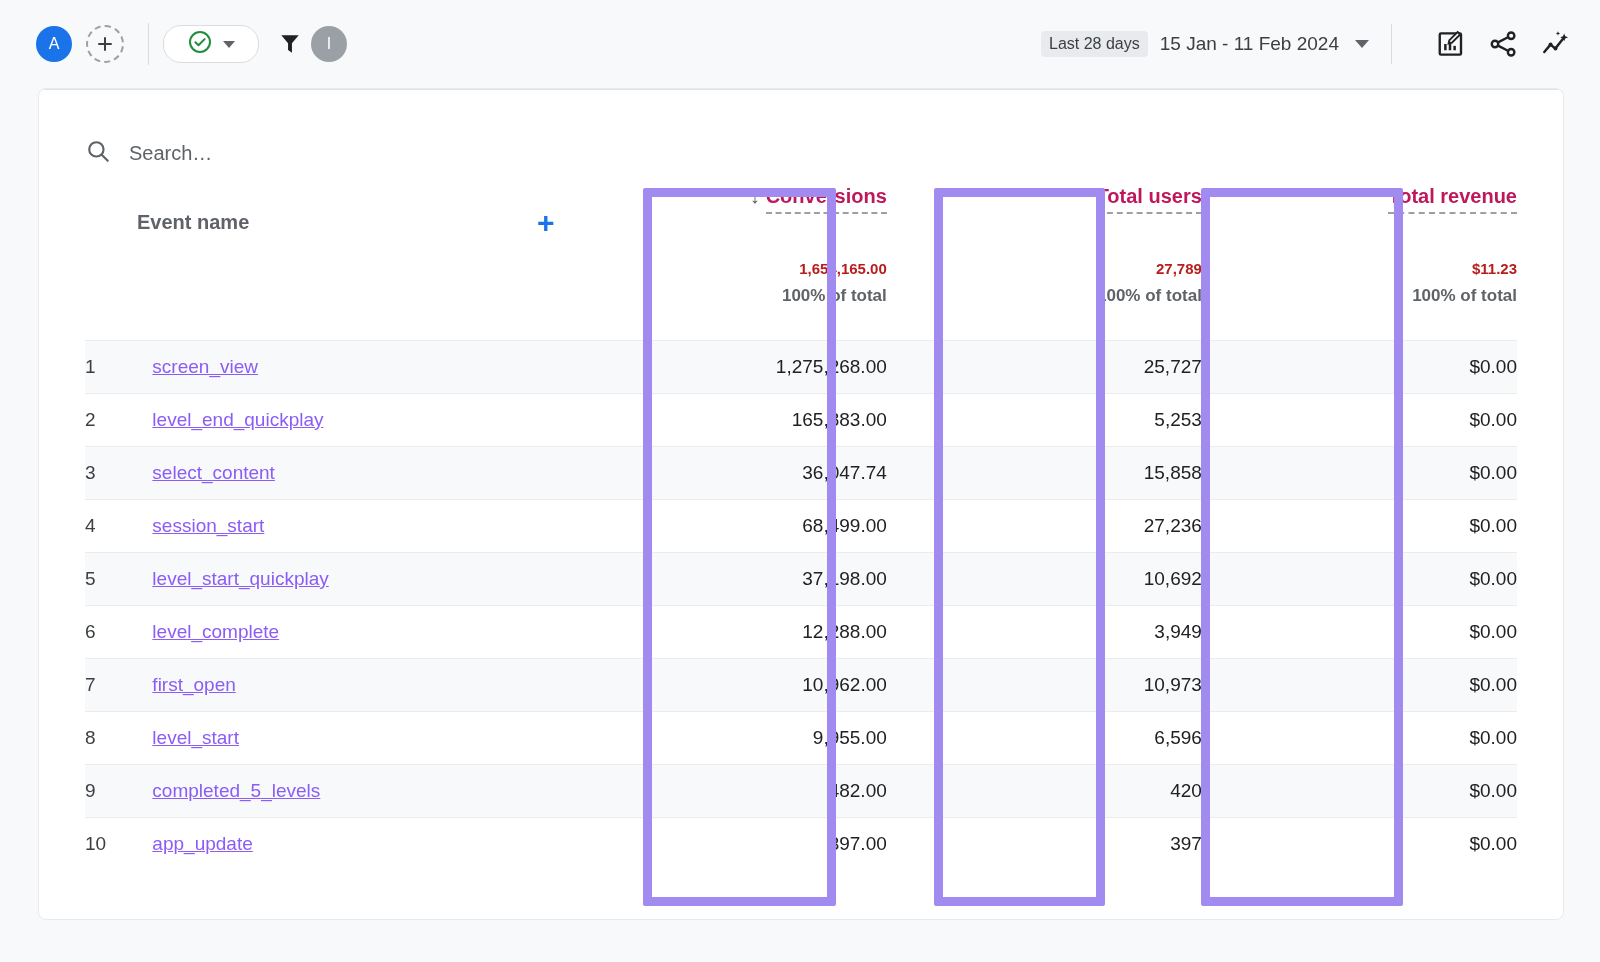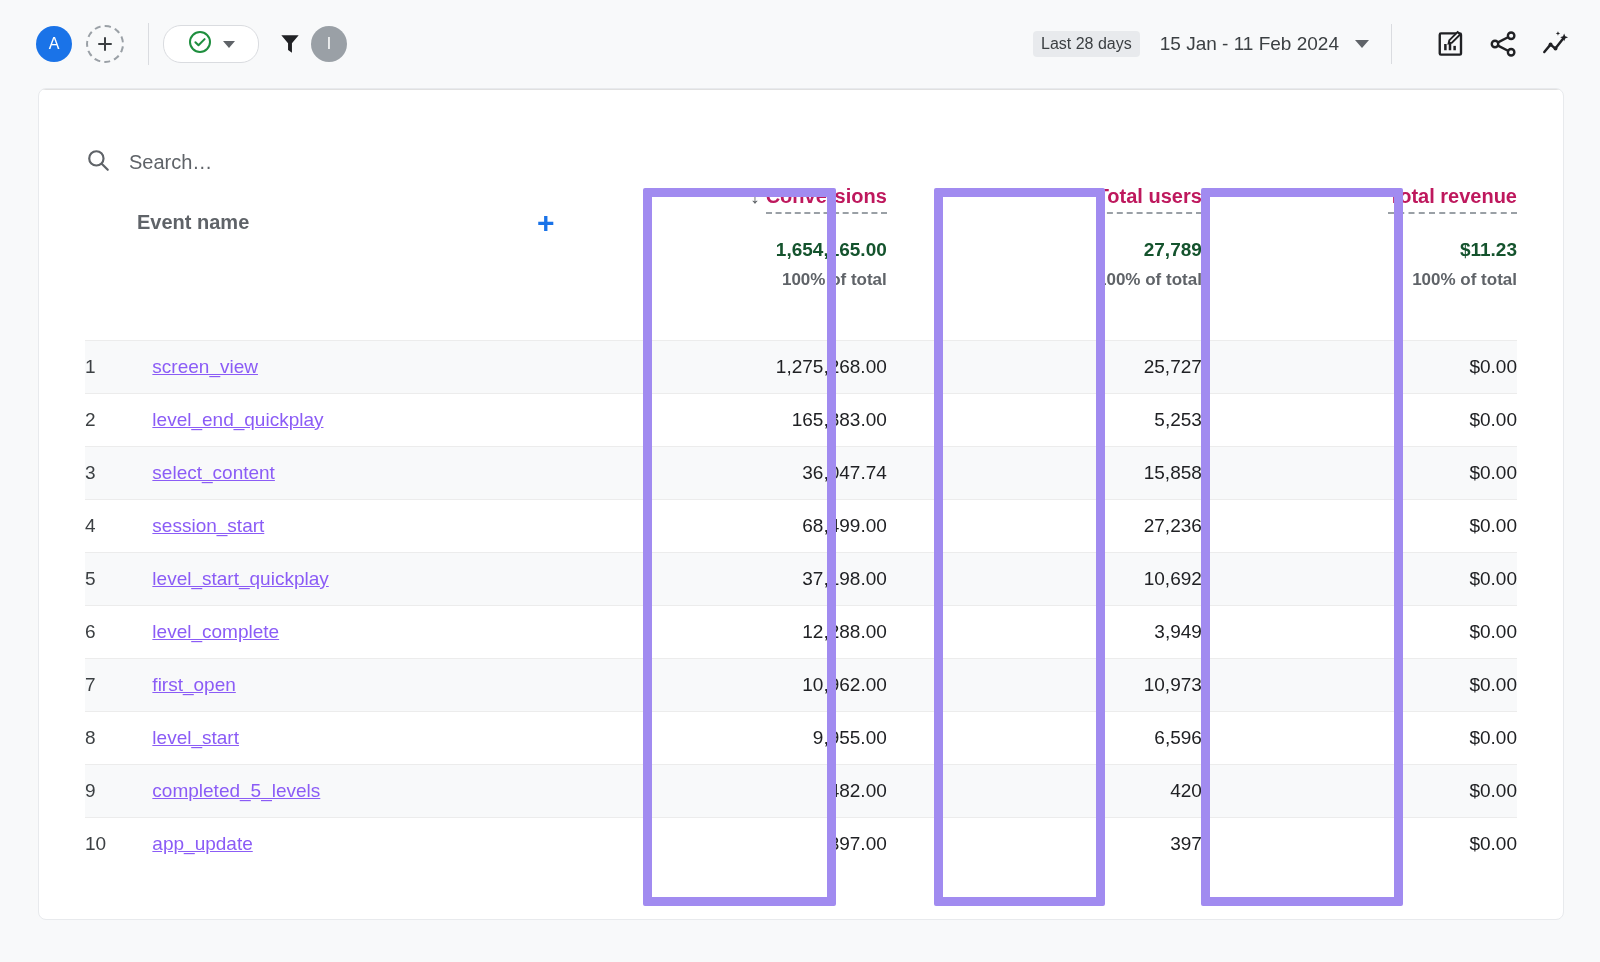--- a/index.html
+++ b/index.html
@@ -61,21 +61,21 @@
   }
   .right{
     margin-left:auto;display:flex;align-items:center;padding-right:28px;
   }
   .chip{
     background:#e8eaed;color:#3c4043;
     font-size:16px;padding:4px 8px;border-radius:4px;
     white-space:nowrap;
   }
   .daterange{
-    font-size:19px;color:#3c4043;margin-left:20px;white-space:nowrap;
+    font-size:19px;color:#3c4043;margin-left:12px;white-space:nowrap;
   }
   .dcaret{
     width:0;height:0;margin-left:16px;
     border-left:7px solid transparent;border-right:7px solid transparent;
     border-top:8px solid #5f6368;
   }
   .rdiv{width:1px;height:40px;background:#dadce0;margin:0 22px;}
   .icobtn{margin-left:22px;display:flex;align-items:center;cursor:pointer;}
 
   
@@ -83,21 +83,21 @@
     position:absolute;left:38px;top:88px;width:1524px;height:830px;
     background:#fff;border:1px solid #e8eaed;border-radius:8px;
     overflow:hidden;
   }
   .toprule{
     position:absolute;left:0;top:0;width:100%;height:1px;background:#e0e0e0;
   }
 
   
   .tools{
-    position:absolute;left:46px;top:42px;width:1432px;height:62px;
+    position:absolute;left:46px;top:33px;width:1432px;height:62px;
     display:flex;align-items:center;
   }
   .search{display:flex;align-items:center;gap:18px;}
   .searchtxt{font-size:20px;color:#5f6368;}
   .pager{margin-left:auto;display:flex;align-items:center;color:#3c4043;font-size:19px;}
   .pager .lbl{color:#3c4043;}
   .pager .val{margin-left:26px;}
   .selcaret{
     width:0;height:0;margin-left:14px;
     border-left:7px solid transparent;border-right:7px solid transparent;
@@ -131,22 +131,22 @@
   .mhead{
     padding:26px 8px 0 0;text-align:right;
   }
   .mname{
     font-size:20px;color:#be185d;
     border-bottom:2px dashed #9aa0a6;
     display:inline-block;padding-bottom:4px;
   }
   .msort{font-size:20px;color:#5f6368;margin-right:6px;}
   .mtot{
-    font-size:19px;color:#14532d;font-weight:bold;
-    text-align:right;margin-top:25px;
+    font-size:15px;color:#b91c1c;font-weight:bold;
+    text-align:right;margin-top:46px;
   }
   .msub{
     font-size:17px;color:#5f6368;text-align:right;margin-top:9px;
   }
 
   .row{height:53px;}
   .row.alt td{background:#f8f9fa;}
   .row td{border-top:1px solid #ececec;}
   .rank{
     text-align:left;padding-left:20px;

